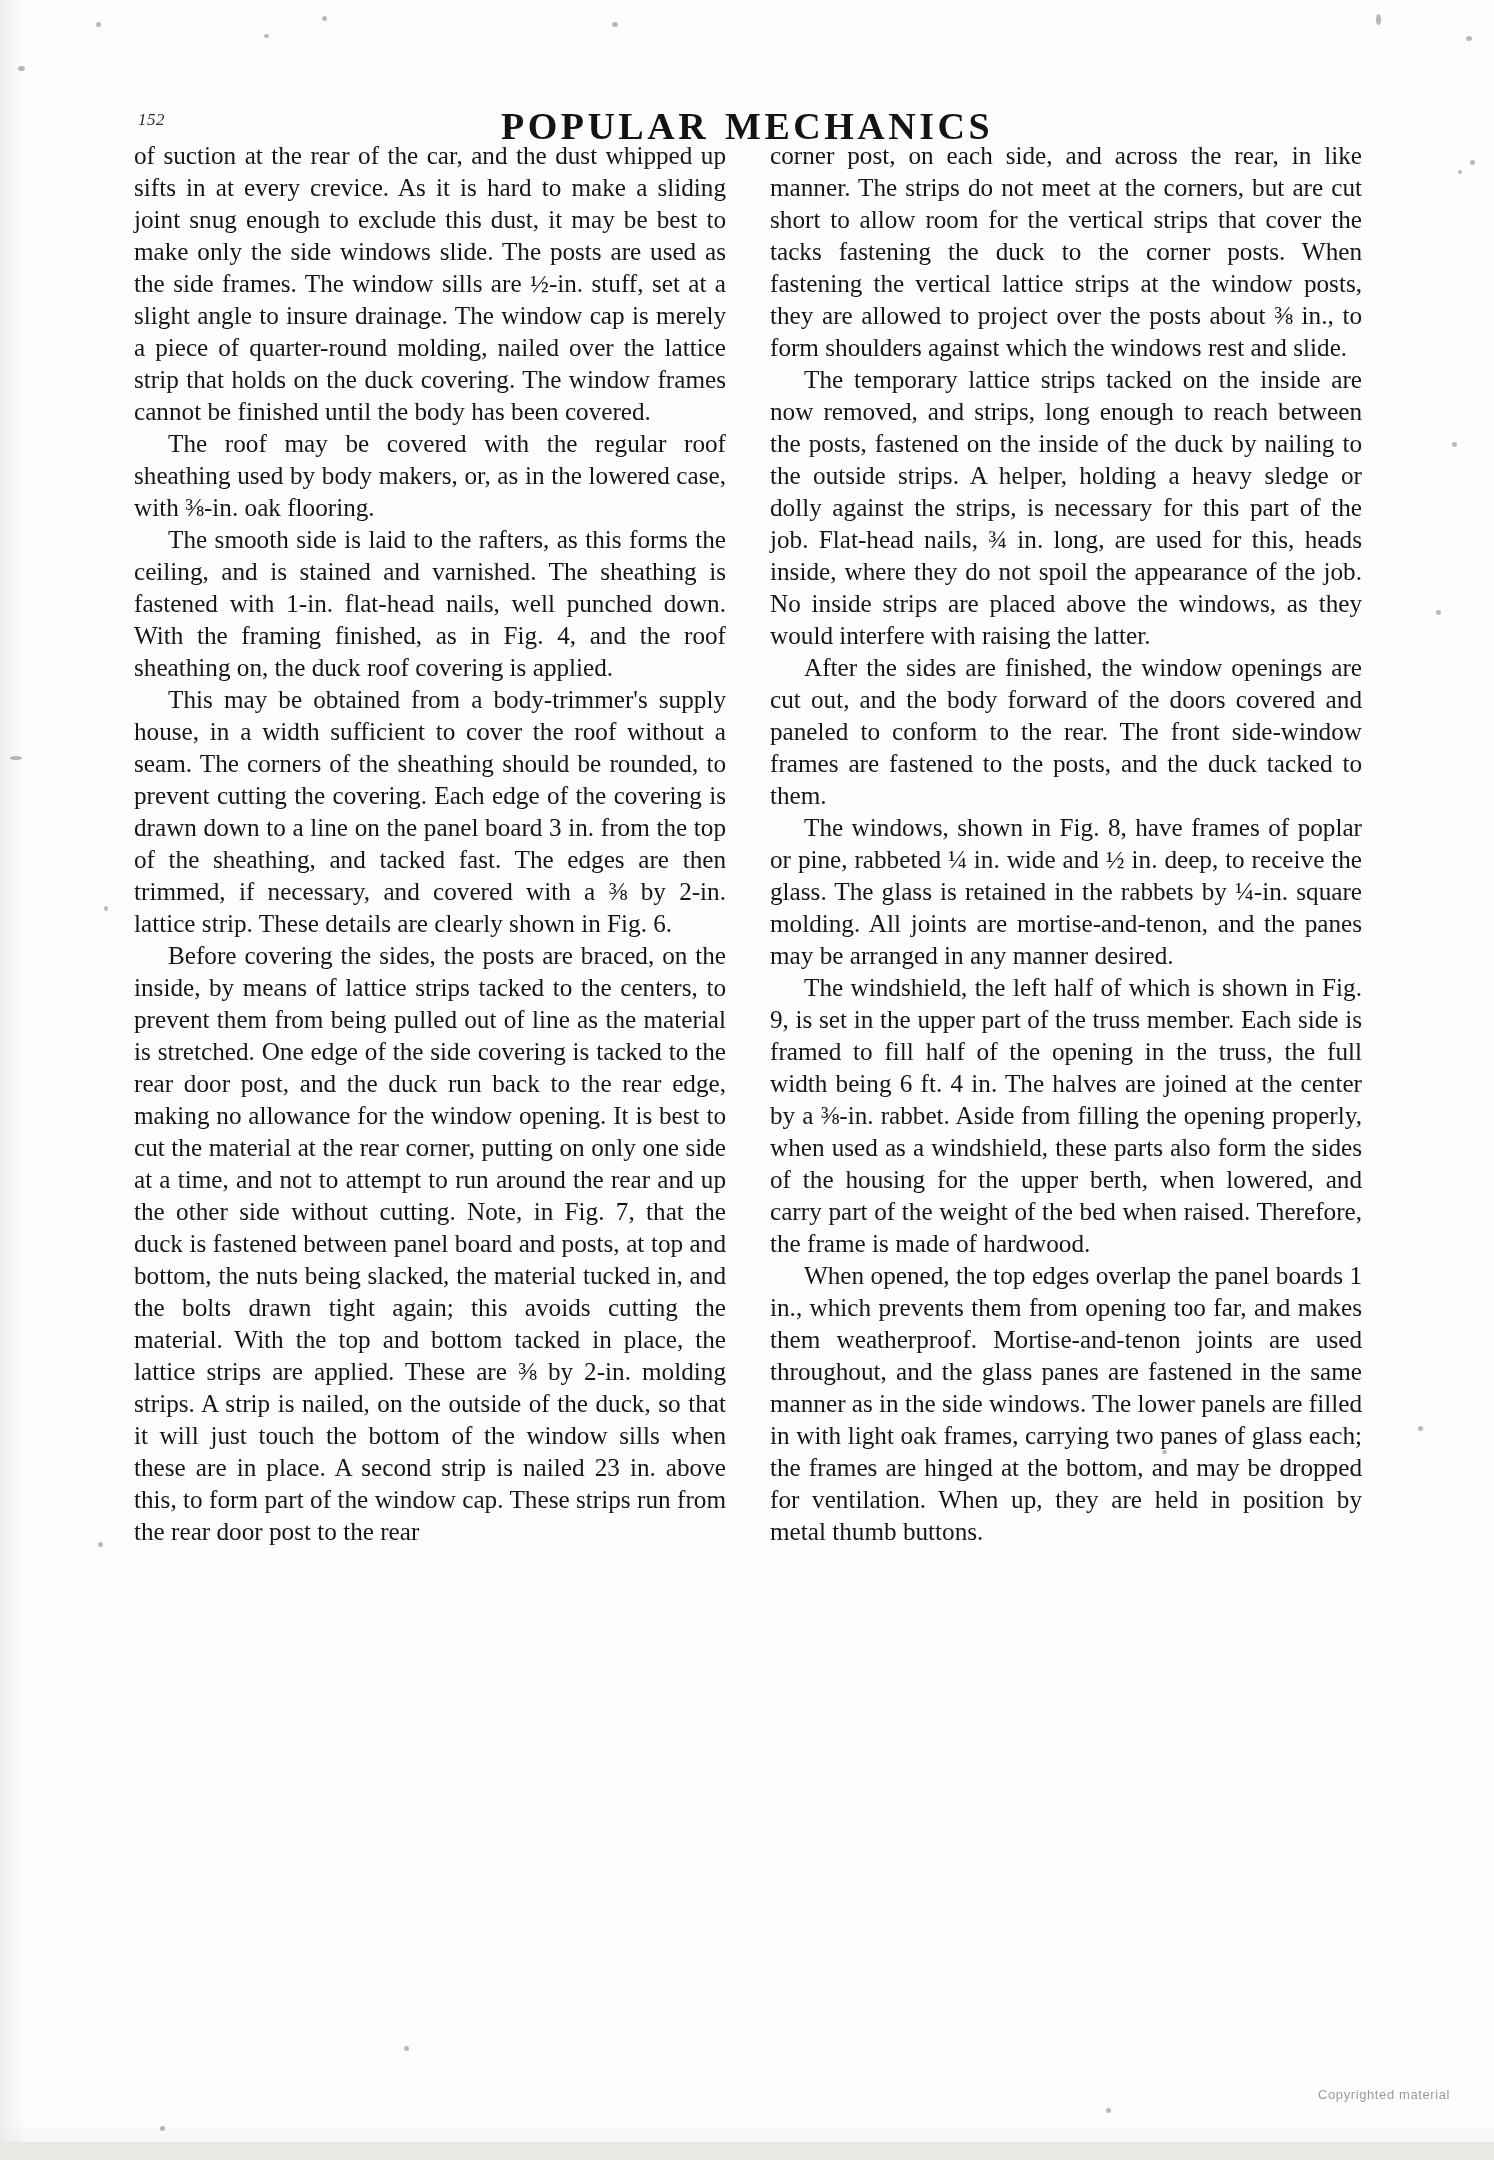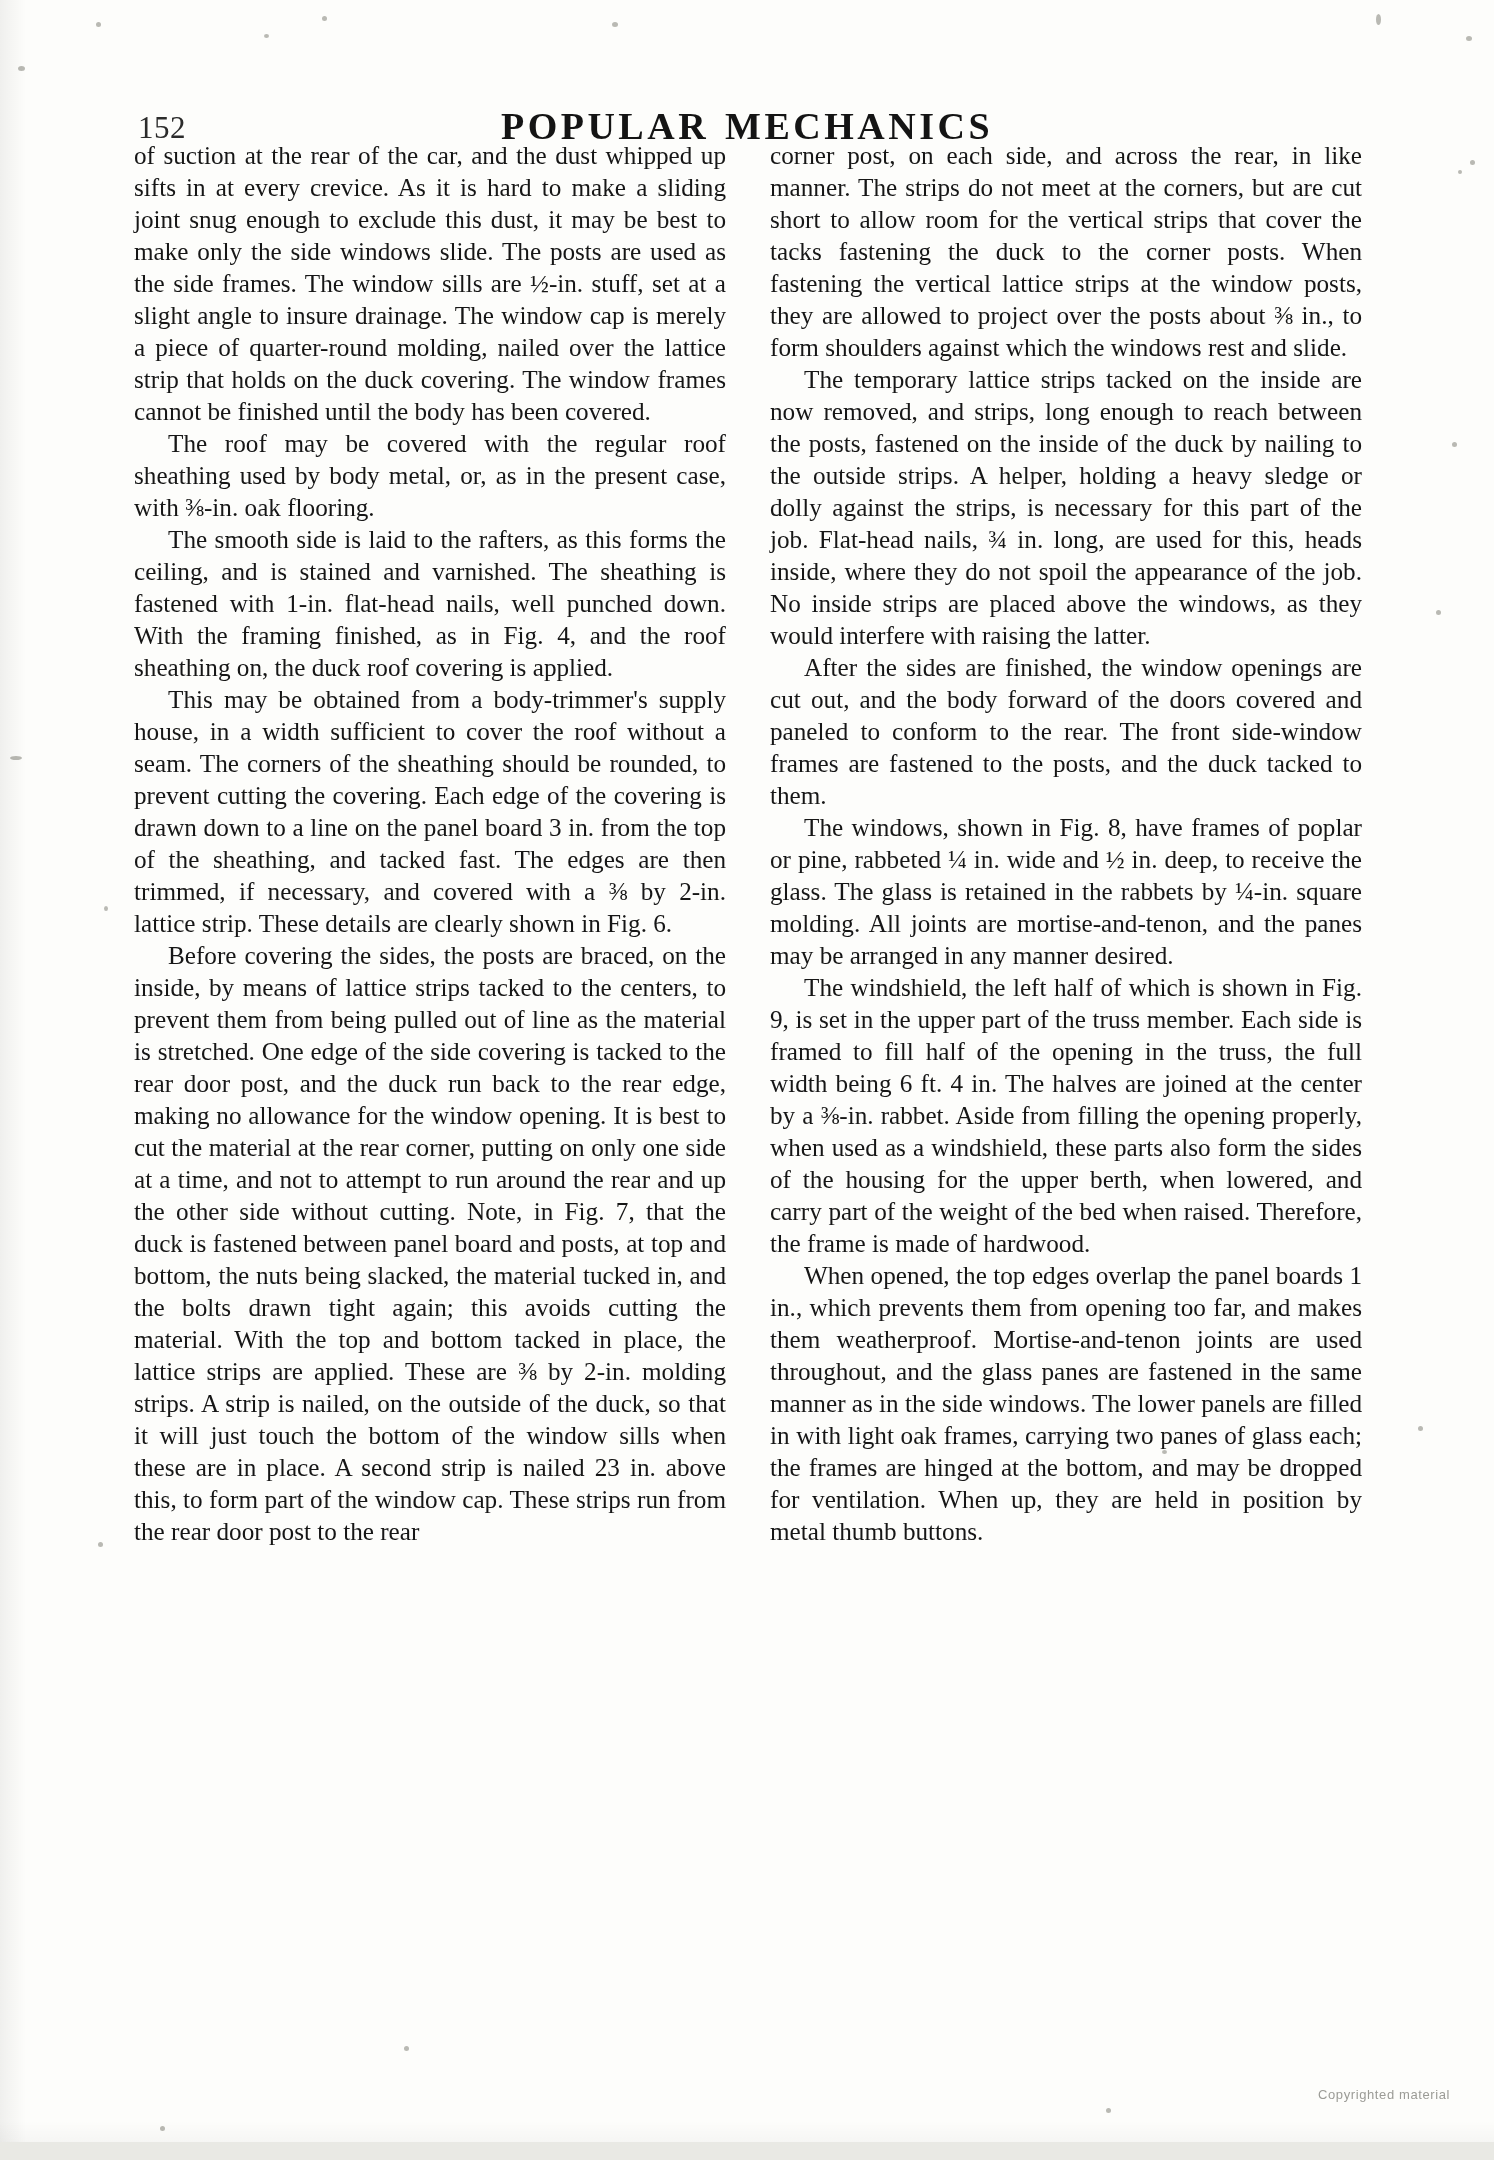--- a/index.html
+++ b/index.html
@@ -26,24 +26,25 @@
     position: absolute;
     left: 0;
     top: 52px;
     width: 1494px;
     height: 60px;
   }
   .folio {
     position: absolute;
     left: 138px;
     top: 58px;
-    font-size: 31px;
+    font-size: 17px;
     letter-spacing: 0.5px;
     color: #2b2b2b;
     font-family: "Liberation Serif", serif;
+    font-style: italic;
   }
   .masthead {
     position: absolute;
     left: 0;
     top: 52px;
     width: 1494px;
     text-align: center;
     font-size: 38px;
     letter-spacing: 3.5px;
     font-weight: bold;
@@ -120,21 +121,21 @@
     <div class="folio">152</div>
     <div class="masthead">
       <span>POPULAR</span><span class="gap"></span><span>MECHANICS</span>
     </div>
   </div>
 
   <div class="columns">
 
     <div class="col">
       <p>of suction at the rear of the car, and the dust whipped up sifts in at every crevice. As it is hard to make a sliding joint snug enough to exclude this dust, it may be best to make only the side windows slide. The posts are used as the side frames. The window sills are ½-in. stuff, set at a slight angle to insure drainage. The window cap is merely a piece of quarter-round molding, nailed over the lattice strip that holds on the duck covering. The window frames cannot be finished until the body has been covered.</p>
-      <p class="indent">The roof may be covered with the regular roof sheathing used by body metal, or, as in the present case, with ⅜-in. oak flooring.</p>
+      <p class="indent">The roof may be covered with the regular roof sheathing used by body makers, or, as in the lowered case, with ⅜-in. oak flooring.</p>
       <p class="indent">The smooth side is laid to the rafters, as this forms the ceiling, and is stained and varnished. The sheathing is fastened with 1-in. flat-head nails, well punched down. With the framing finished, as in Fig. 4, and the roof sheathing on, the duck roof covering is applied.</p>
       <p class="indent">This may be obtained from a body-trimmer's supply house, in a width sufficient to cover the roof without a seam. The corners of the sheathing should be rounded, to prevent cutting the covering. Each edge of the covering is drawn down to a line on the panel board 3 in. from the top of the sheathing, and tacked fast. The edges are then trimmed, if necessary, and covered with a ⅜ by 2-in. lattice strip. These details are clearly shown in Fig. 6.</p>
       <p class="indent">Before covering the sides, the posts are braced, on the inside, by means of lattice strips tacked to the centers, to prevent them from being pulled out of line as the material is stretched. One edge of the side covering is tacked to the rear door post, and the duck run back to the rear edge, making no allowance for the window opening. It is best to cut the material at the rear corner, putting on only one side at a time, and not to attempt to run around the rear and up the other side without cutting. Note, in Fig. 7, that the duck is fastened between panel board and posts, at top and bottom, the nuts being slacked, the material tucked in, and the bolts drawn tight again; this avoids cutting the material. With the top and bottom tacked in place, the lattice strips are applied. These are ⅜ by 2-in. molding strips. A strip is nailed, on the outside of the duck, so that it will just touch the bottom of the window sills when these are in place. A second strip is nailed 23 in. above this, to form part of the window cap. These strips run from the rear door post to the rear</p>
     </div>
 
     <div class="col">
       <p>corner post, on each side, and across the rear, in like manner. The strips do not meet at the corners, but are cut short to allow room for the vertical strips that cover the tacks fastening the duck to the corner posts. When fastening the vertical lattice strips at the window posts, they are allowed to project over the posts about ⅜ in., to form shoulders against which the windows rest and slide.</p>
       <p class="indent">The temporary lattice strips tacked on the inside are now removed, and strips, long enough to reach between the posts, fastened on the inside of the duck by nailing to the outside strips. A helper, holding a heavy sledge or dolly against the strips, is necessary for this part of the job. Flat-head nails, ¾ in. long, are used for this, heads inside, where they do not spoil the appearance of the job. No inside strips are placed above the windows, as they would interfere with raising the latter.</p>
       <p class="indent">After the sides are finished, the window openings are cut out, and the body forward of the doors covered and paneled to conform to the rear. The front side-window frames are fastened to the posts, and the duck tacked to them.</p>
       <p class="indent">The windows, shown in Fig. 8, have frames of poplar or pine, rabbeted ¼ in. wide and ½ in. deep, to receive the glass. The glass is retained in the rabbets by ¼-in. square molding. All joints are mortise-and-tenon, and the panes may be arranged in any manner desired.</p>

